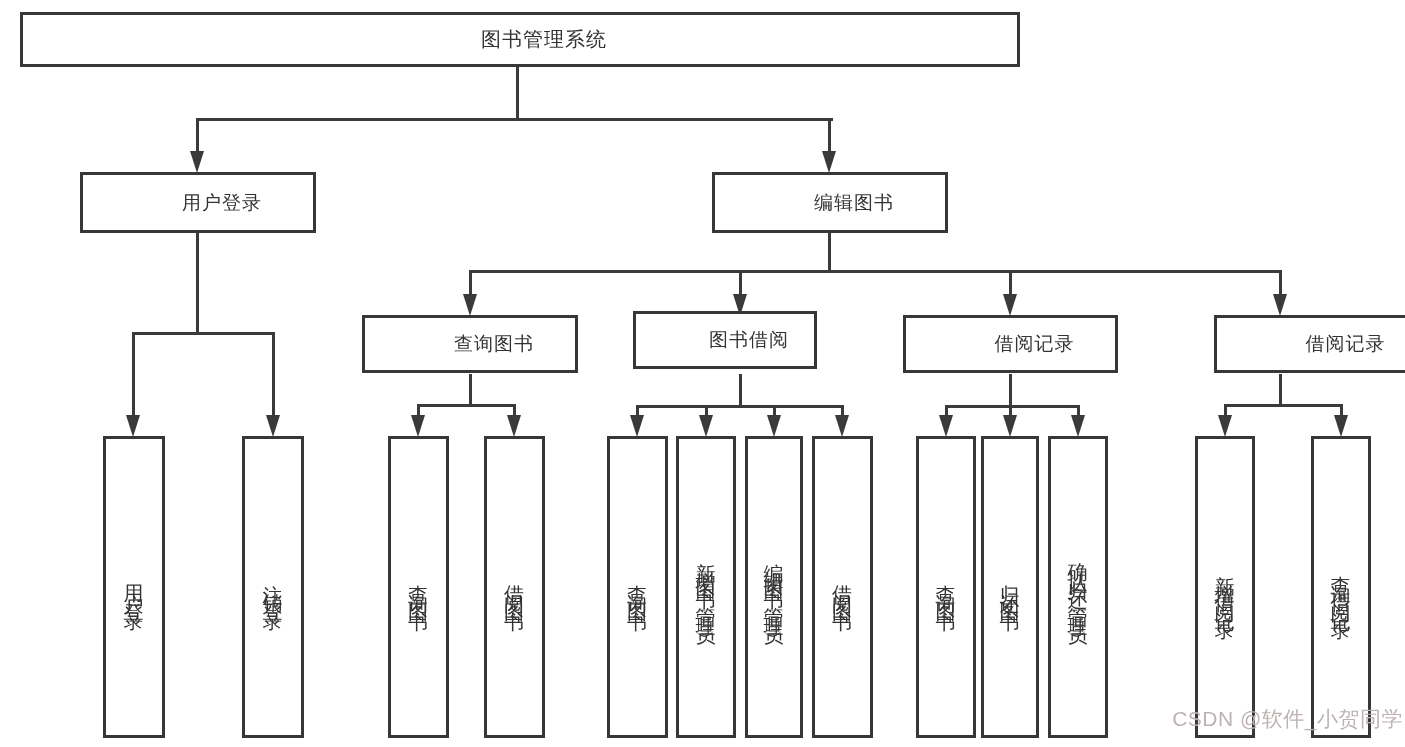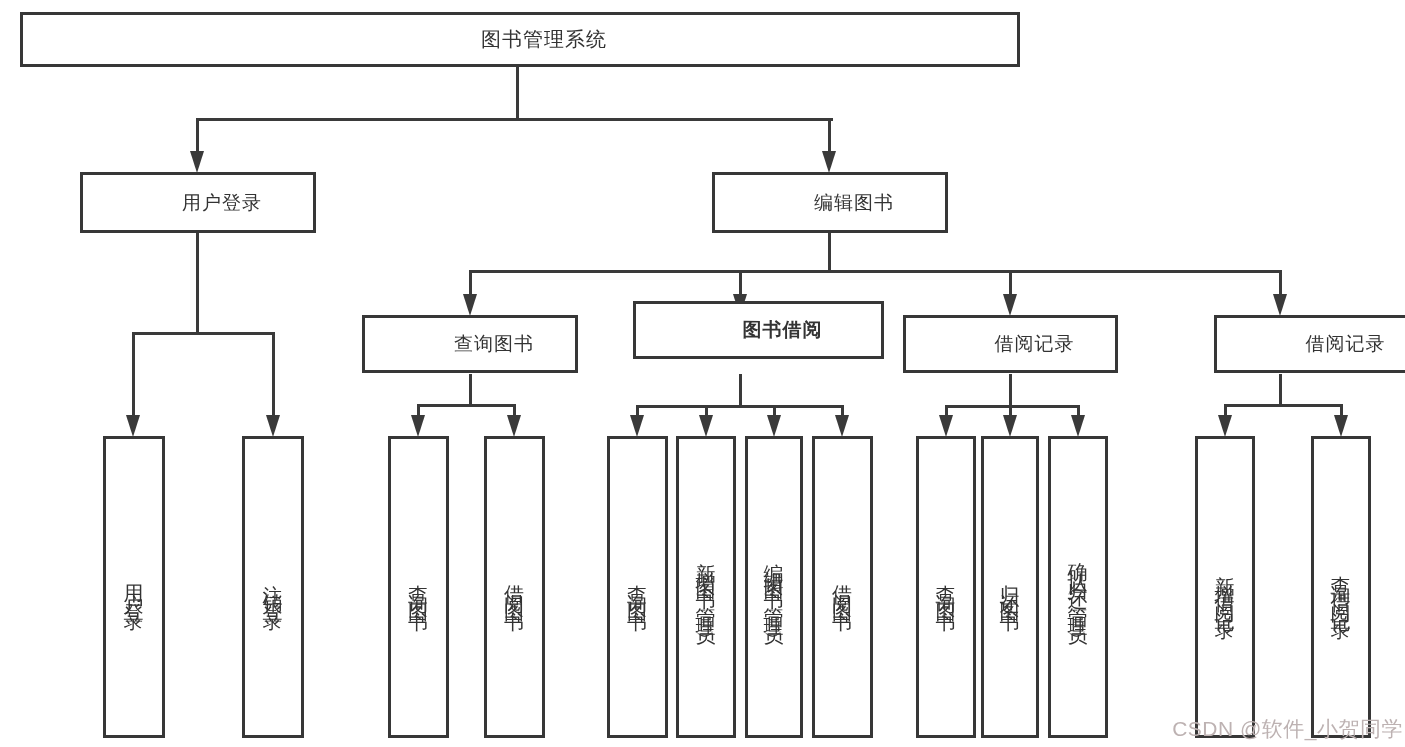--- a/index.html
+++ b/index.html
@@ -23,21 +23,21 @@
     white-space:nowrap;
   }
   .vline{position:absolute;width:3px;background:#3a3a3a;z-index:1;}
   .hline{position:absolute;height:3px;background:#3a3a3a;z-index:1;}
   .arrow{
     position:absolute;width:0;height:0;z-index:1;
     border-left:7px solid transparent;border-right:7px solid transparent;
     border-top:22px solid #3a3a3a;
   }
   .watermark{
-    position:absolute;right:2px;bottom:4px;z-index:3;
+    position:absolute;right:2px;bottom:14px;z-index:3;
     font-size:21px;color:#bdb2b2;letter-spacing:0.5px;
   }
 </style>
 </head>
 <body>
 
 <div class="canvas">
 
   <div class="vline" style="left:516px;top:67px;height:53px;"></div>
   <div class="hline" style="left:196px;top:118px;width:637px;"></div>
@@ -105,21 +105,21 @@
   <div class="box" style="left:80px;top:172px;width:236px;height:61px;">
     <span>用户登录</span>
   </div>
   <div class="box" style="left:712px;top:172px;width:236px;height:61px;">
     <span>编辑图书</span>
   </div>
 
   <div class="box" style="left:362px;top:315px;width:216px;height:58px;">
     <span>查询图书</span>
   </div>
-  <div class="box" style="left:633px;top:301px;width:251px;height:58px;font-weight:bold;">
+  <div class="box" style="left:633px;top:311px;width:184px;height:58px;">
     <span>图书借阅</span>
   </div>
   <div class="box" style="left:903px;top:315px;width:215px;height:58px;">
     <span>借阅记录</span>
   </div>
   <div class="box" style="left:1173px;top:315px;width:215px;height:58px;margin-left:41px;">
     <span>借阅记录</span>
   </div>
 
   <div class="vbox" style="left:103px;top:436px;width:62px;height:302px;">

